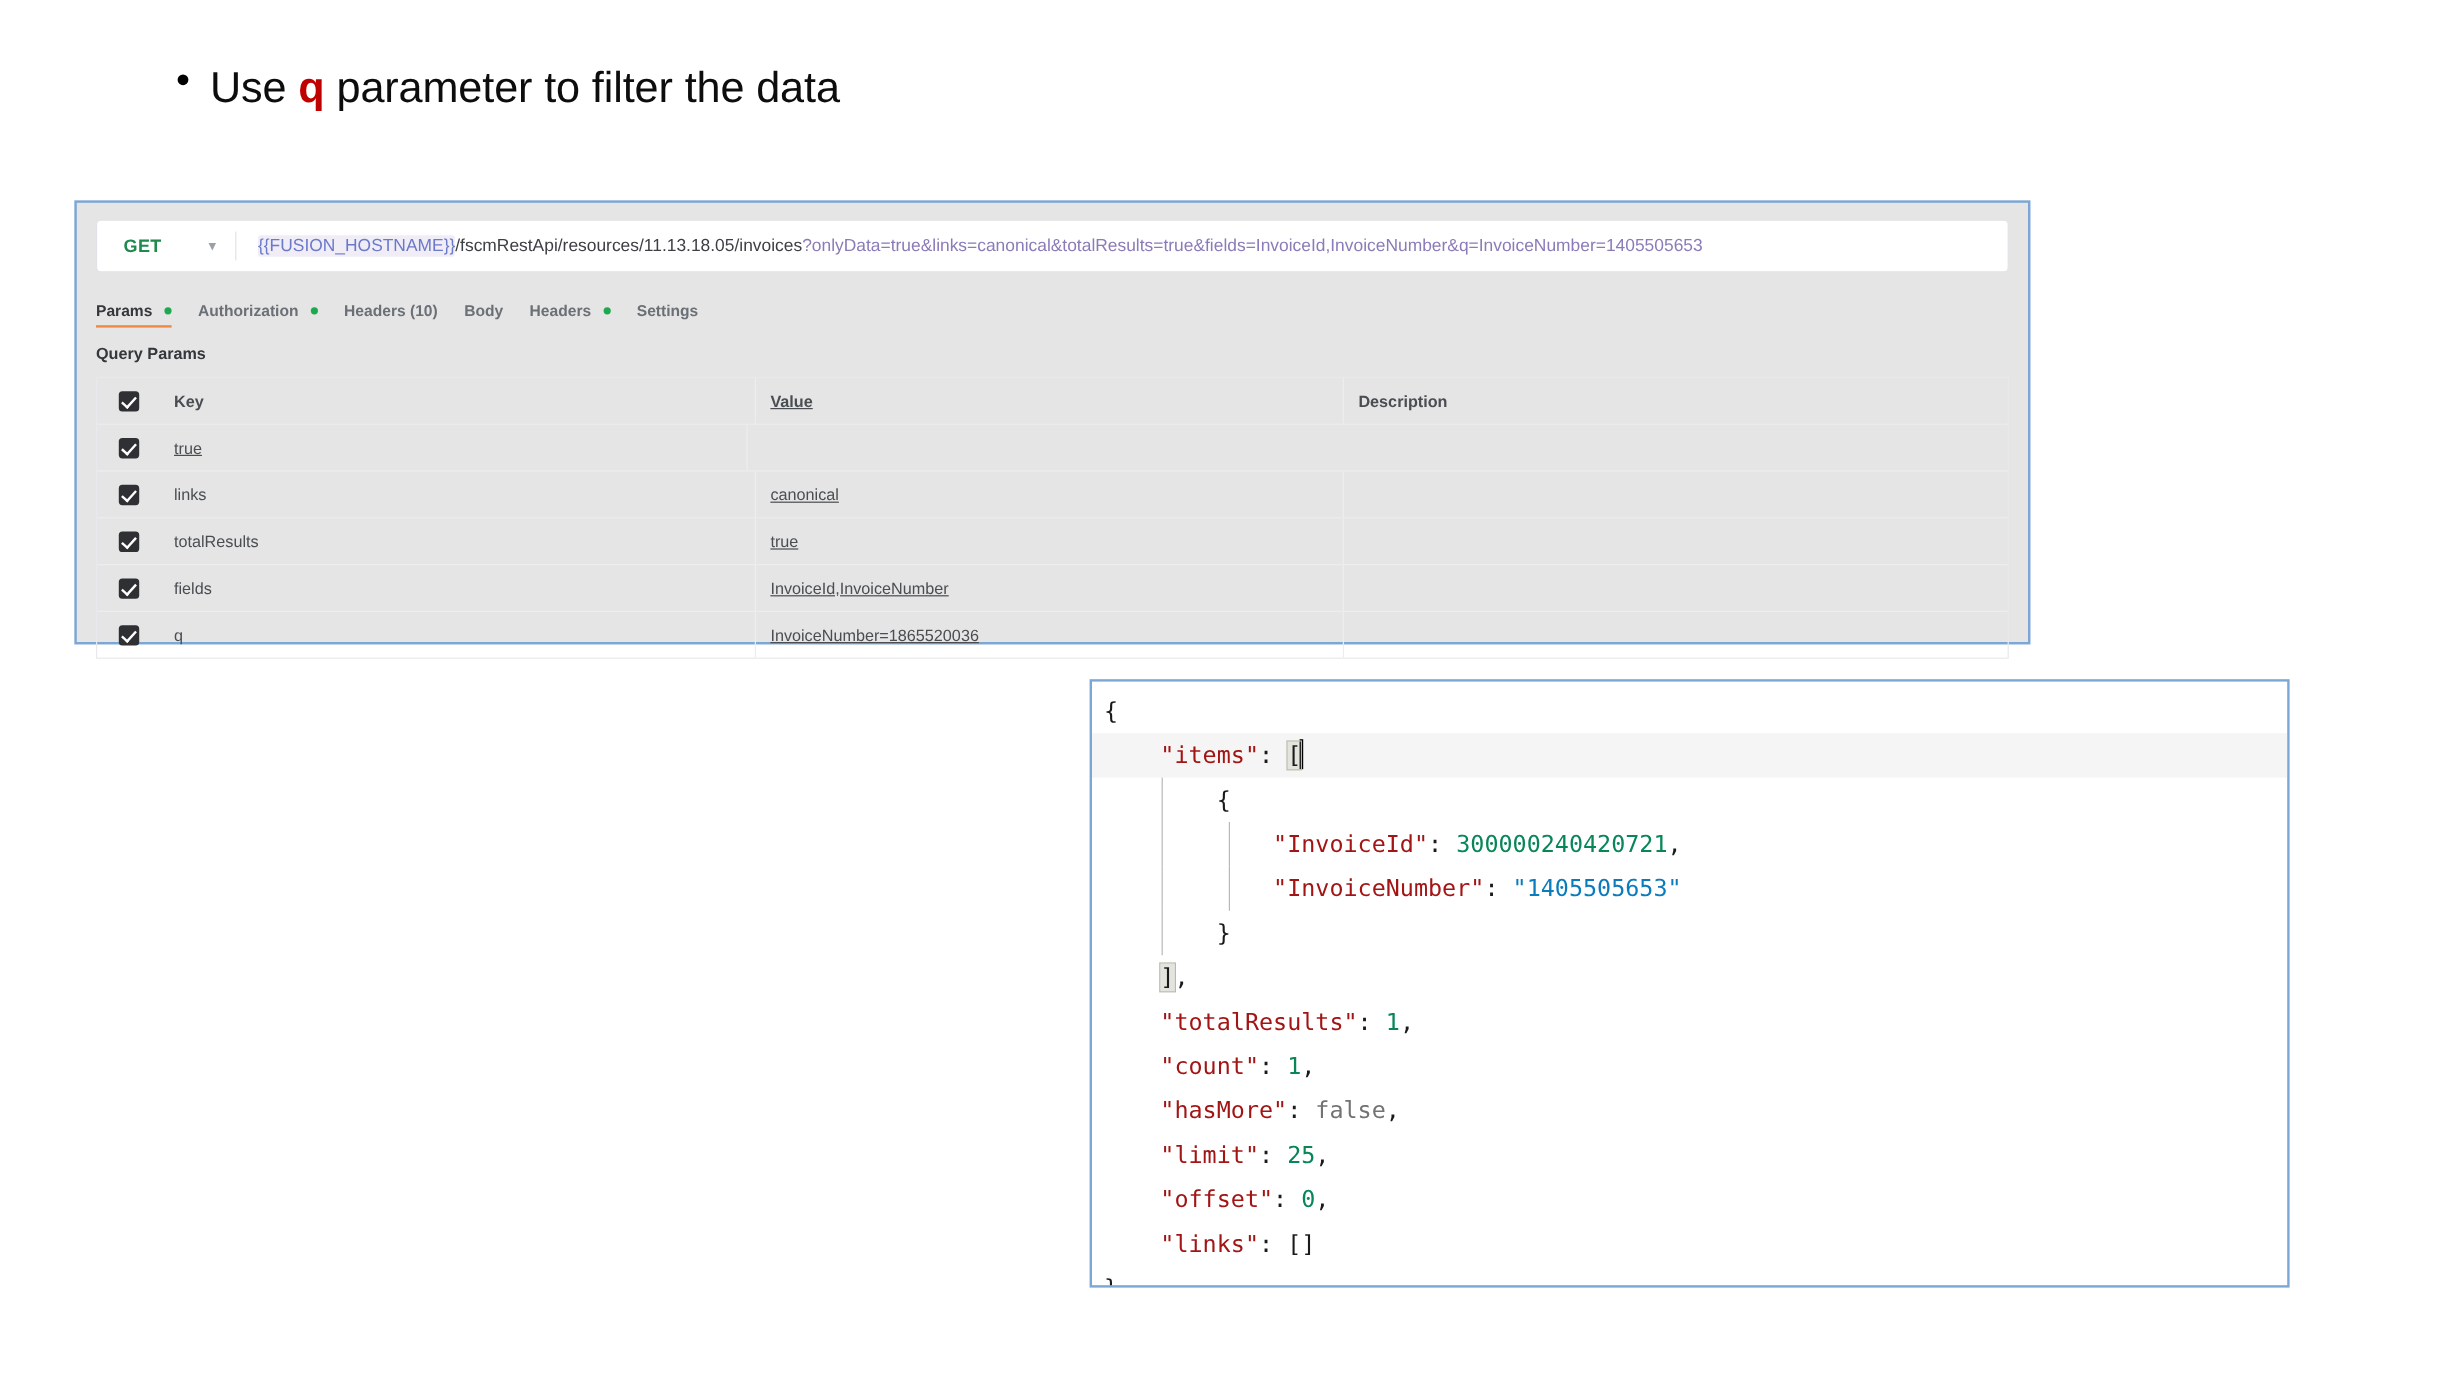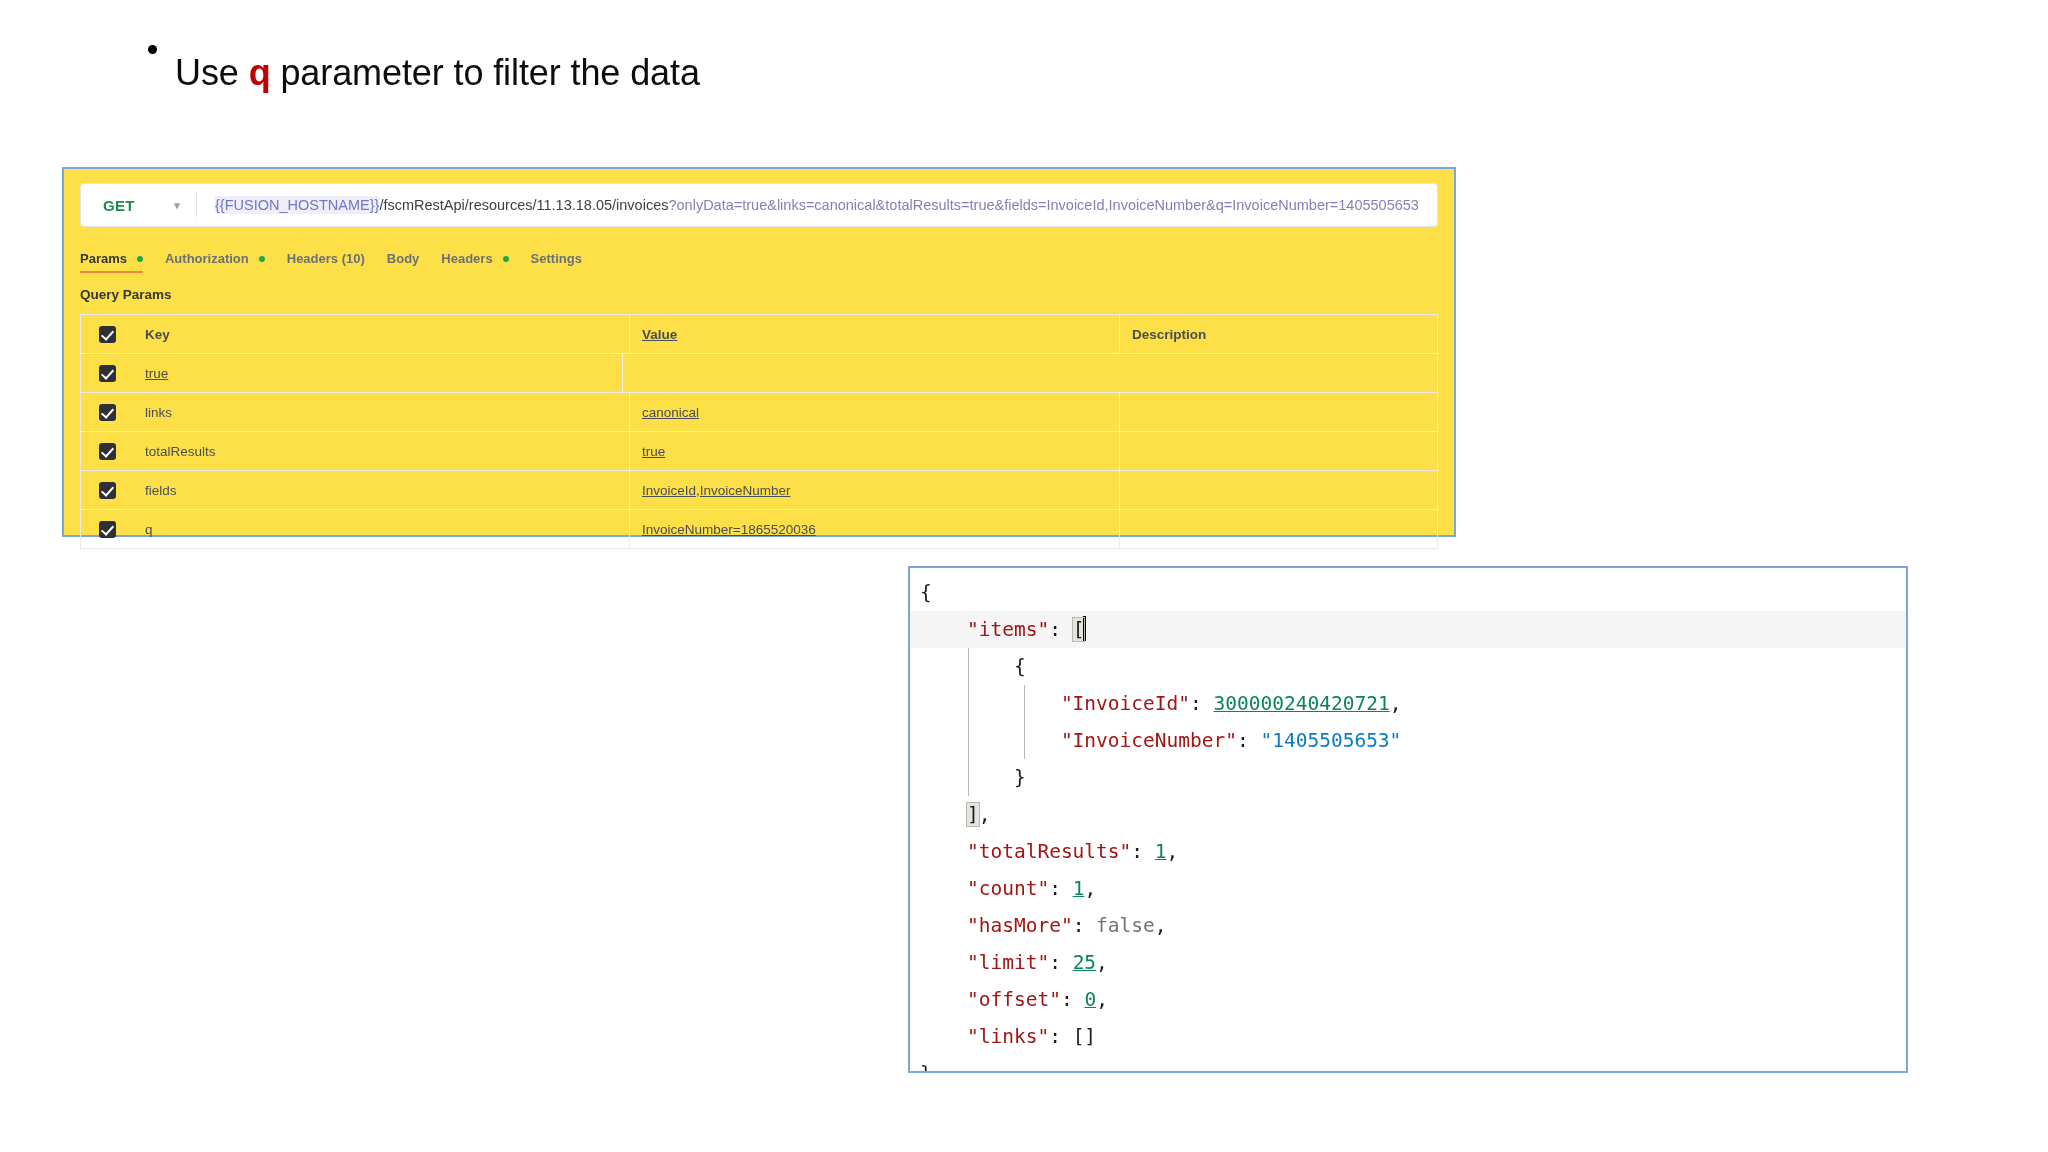--- a/index.html
+++ b/index.html
@@ -13,21 +13,21 @@
     position: relative;
     overflow: hidden;
   }
 
   
   .bullet-row {
     position: absolute;
     left: 148px;
     top: 52px;
     display: flex;
-    align-items: flex-start;
+    align-items: center;
     gap: 18px;
   }
   .bullet-dot {
     width: 9px; height: 9px;
     border-radius: 50%;
     background: #000;
     position: relative;
     top: -7px;
     flex: 0 0 auto;
   }
@@ -40,23 +40,23 @@
   .bullet-text .kw {
     color: #c00000;
     font-weight: bold;
   }
 
   
   .pm-panel {
     position: absolute;
     left: 62px;
     top: 167px;
-    width: 1394px;
+    width: 1630px;
     height: 370px;
-    background: #fde047;
+    background: #e5e5e5;
     border: 2px solid #7ba7d7;
   }
 
   .pm-urlbar {
     margin: 14px 16px 0 16px;
     height: 44px;
     border: 1px solid #e1e3e6;
     border-radius: 4px;
     display: flex;
     align-items: stretch;
@@ -221,21 +221,21 @@
     position: absolute;
     top: 0;
     bottom: 0;
     width: 1px;
     background: #b8b8b8;
   }
   .g1 { left: 58px; }
   .g2 { left: 114px; }
 
   .k   { color: #a31515; }
-  .num { color: #098658; text-decoration: underline; }
+  .num { color: #098658; }
   .str { color: #0a7bbd; }
   .bool{ color: #737373; font-weight: normal; }
   .pn  { color: #1a1a1a; }
   .brhl {
     background: #e4e4de;
     outline: 1px solid #b9b9ad;
   }
   .caret {
     display: inline-block;
     width: 3px;

